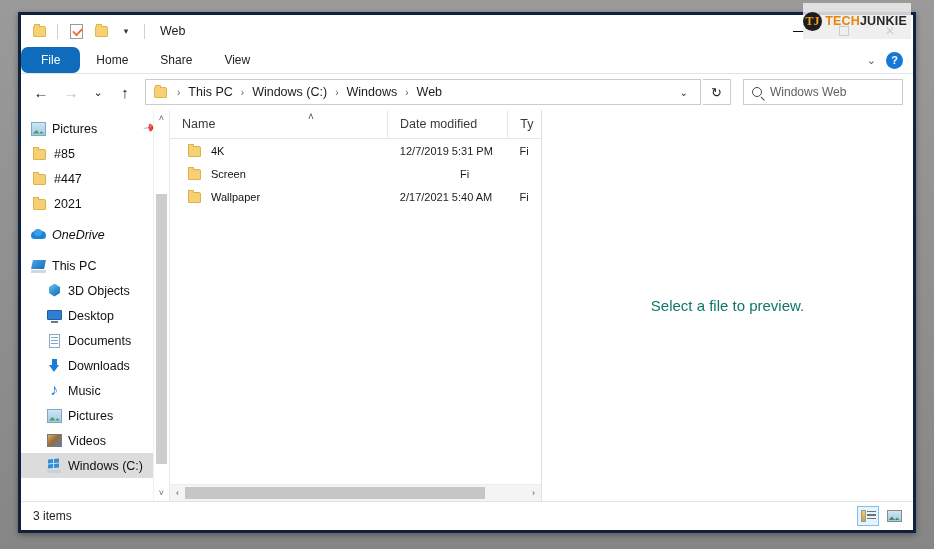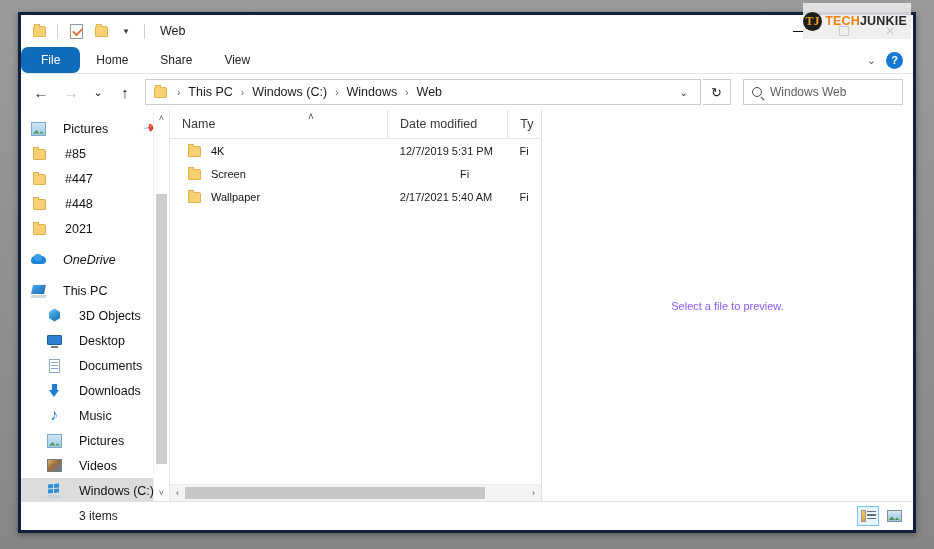--- a/index.html
+++ b/index.html
@@ -319,21 +319,21 @@
     overflow: hidden;
   }
   #nav-list {
     padding-top: 6px;
   }
   .nav-item {
     height: 25px;
     display: flex;
     align-items: center;
     padding-left: 10px;
-    gap: 17px;
+    gap: 6px;
     font-size: 12.5px;
     color: #111111;
     position: relative;
     white-space: nowrap;
   }
   .nav-item.indent1 { padding-left: 12px; text-align: center; }
   .nav-item.indent2 { padding-left: 26px; }
   .nav-item.selected { background: #dcdcdc; }
   .pin {
     position: absolute;
@@ -625,38 +625,37 @@
   
   #preview-pane {
     flex: 1;
     min-width: 0;
     display: flex;
     align-items: center;
     justify-content: center;
     background: #ffffff;
   }
   #preview-message {
-    font-size: 11px;
-    color: #8b5cf6;
+    font-size: 15px;
+    color: #0f766e;
   }
 
   
   #status-bar {
     height: 28px;
     flex: none;
     border-top: 1px solid #e2e2e2;
     display: flex;
     align-items: center;
     padding: 0 8px 0 12px;
     background: #ffffff;
   }
   #status-text {
     font-size: 12px;
     color: #1b1b1b;
-    margin-left: 46px;
   }
   #view-buttons {
     margin-left: auto;
     display: flex;
     gap: 4px;
     align-items: center;
   }
   .viewbtn {
     width: 22px; height: 20px;
     display: flex;
@@ -801,24 +800,20 @@
         <div class="nav-item indent1">
           <span class="ico folder"></span>
           <span>#85</span>
         </div>
 
         <div class="nav-item indent1">
           <span class="ico folder"></span>
           <span>#447</span>
         </div>
 
-        <div class="nav-item indent1">
-          <span class="ico folder"></span>
-          <span>#448</span>
-        </div>
 
         <div class="nav-item indent1">
           <span class="ico folder"></span>
           <span>2021</span>
         </div>
 
         <div class="nav-item" style="margin-top:6px;font-style:italic;">
           <span class="ico onedrive"></span>
           <span>OneDrive</span>
         </div>

